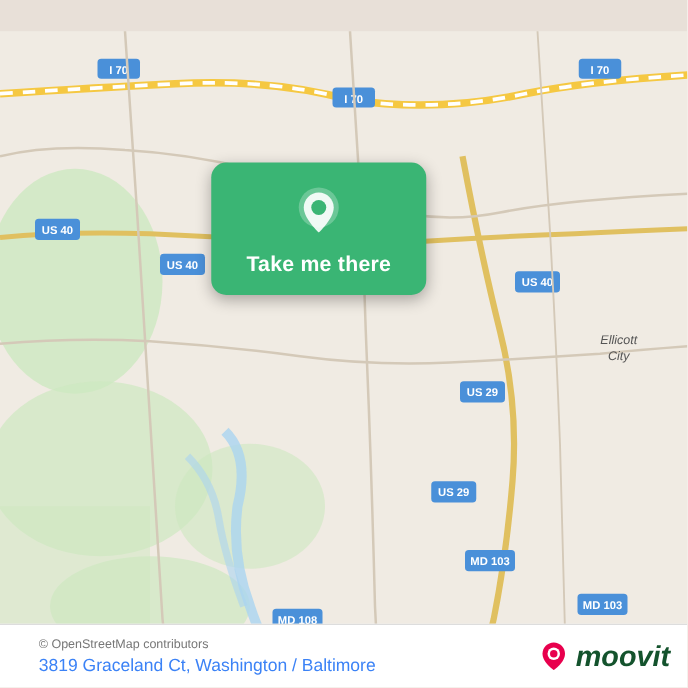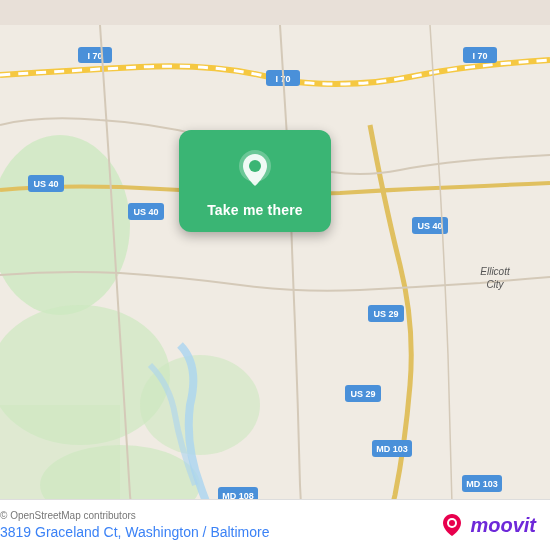--- a/index.html
+++ b/index.html
@@ -44,35 +44,35 @@
     #pin-icon {
       width: 44px;
       height: 44px;
       margin-bottom: 10px;
     }
 
     #take-me-there-btn {
       background: transparent;
       border: none;
       color: white;
-      font-size: 14px;
+      font-size: 17px;
       font-weight: 600;
       cursor: pointer;
       letter-spacing: 0.2px;
       white-space: nowrap;
     }
 
     
     #bottom-bar {
       position: absolute;
       bottom: 0;
       left: 0;
       width: 100%;
       background: white;
-      padding: 10px 14px 10px 0;
+      padding: 10px 14px 10px 31px;
       display: flex;
       align-items: center;
       justify-content: space-between;
       border-top: 1px solid #ddd;
     }
 
     #address-section {
       display: flex;
       flex-direction: column;
     }
@@ -94,23 +94,23 @@
       align-items: center;
       gap: 4px;
     }
 
     #moovit-pin {
       width: 28px;
       height: 28px;
     }
 
     #moovit-label {
-      font-size: 20px;
+      font-size: 23px;
       font-weight: 700;
-      color: #6d28d9;
+      color: #14532d;
       font-style: italic;
     }
   </style>
 </head>
 <body>
 
 <div id="map-container">
 
   <svg id="map-bg" viewBox="0 0 550 500" xmlns="http://www.w3.org/2000/svg">
 

